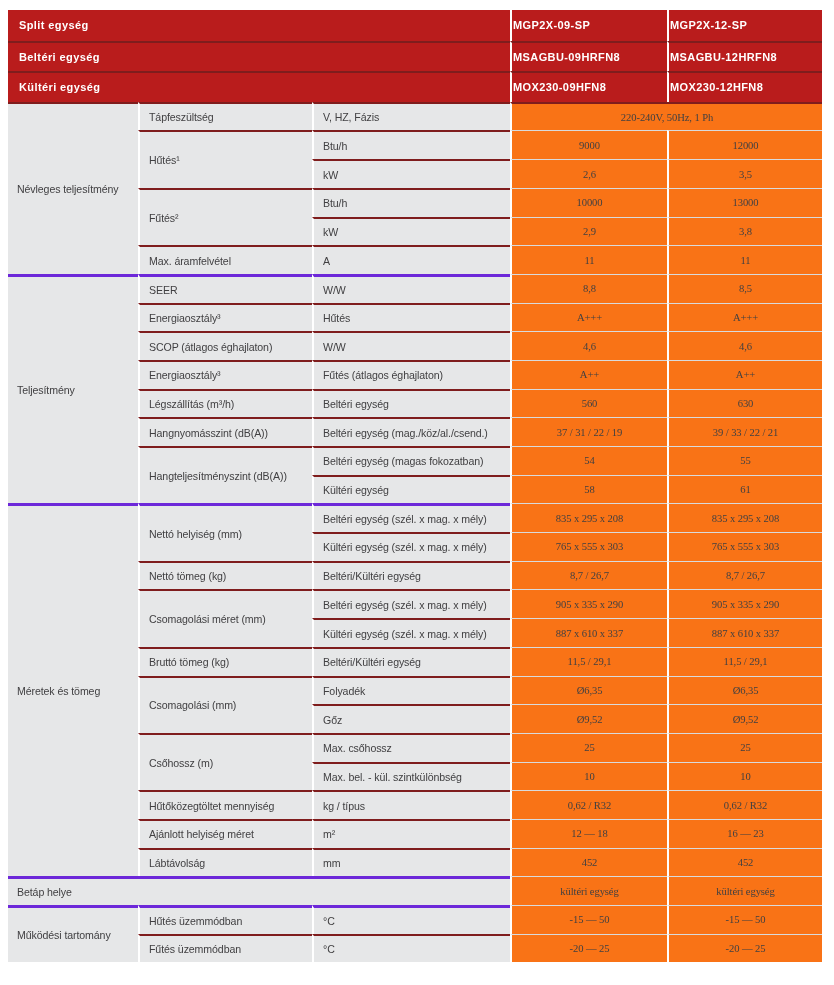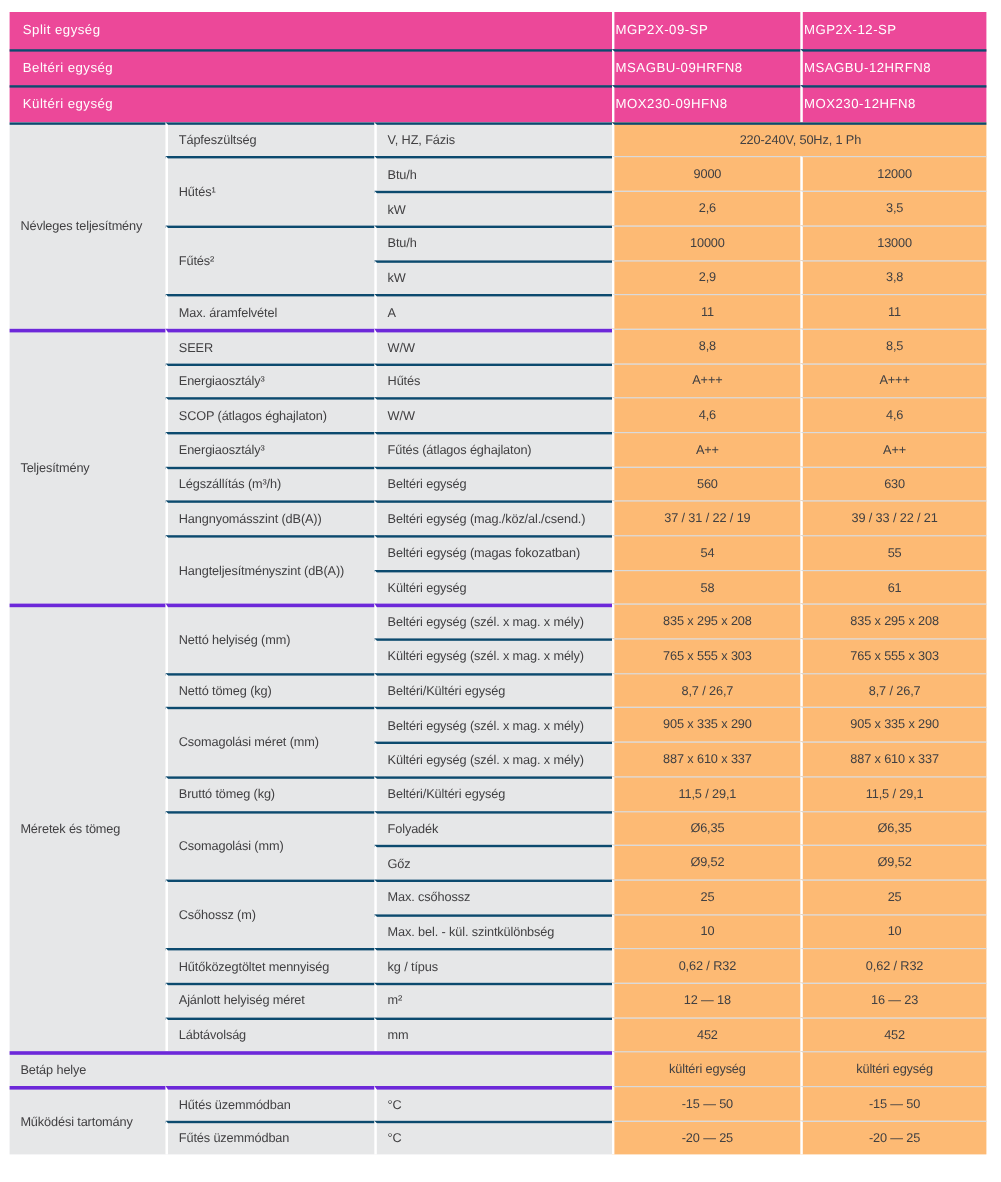--- a/index.html
+++ b/index.html
@@ -20,41 +20,41 @@
     box-sizing: border-box;
     height: 28.7px;
     vertical-align: middle;
     font-size: 10.6px;
     letter-spacing: -0.1px;
     color: #414042;
     overflow: hidden;
   }
   
   .h {
-    background: #ec4899;
+    background: #b91c1c;
     color: #ffffff;
-    font-weight: normal;
+    font-weight: bold;
     font-size: 11px;
     letter-spacing: 0.4px;
     height: 30.6px;
   }
   .hl { padding-left: 11px; }
   .hv { text-align: left; }
   
   .lab {
     background: #e6e7e8;
     padding-left: 9px;
     white-space: nowrap;
     margin-top: 34px;
   }
   
-  .v { background: #fdba74; text-align: center; white-space: nowrap; }
+  .v { background: #f97316; text-align: center; white-space: nowrap; font-family: Liberation Serif, serif; }
   
   .bl  { border-left: 2px solid #ffffff; }
-  .bt2 { border-top: 2px solid #0c4a6e; }
+  .bt2 { border-top: 2px solid #7f1d1d; }
   .bt3 { border-top: 3px solid #6d28d9; }
   .btg { border-top: 1px solid #d9dadb; }
 </style>
 </head>
 <body>
 
 <div class="page">
 <table class="spec">
   <colgroup>
     <col style="width:130px">

